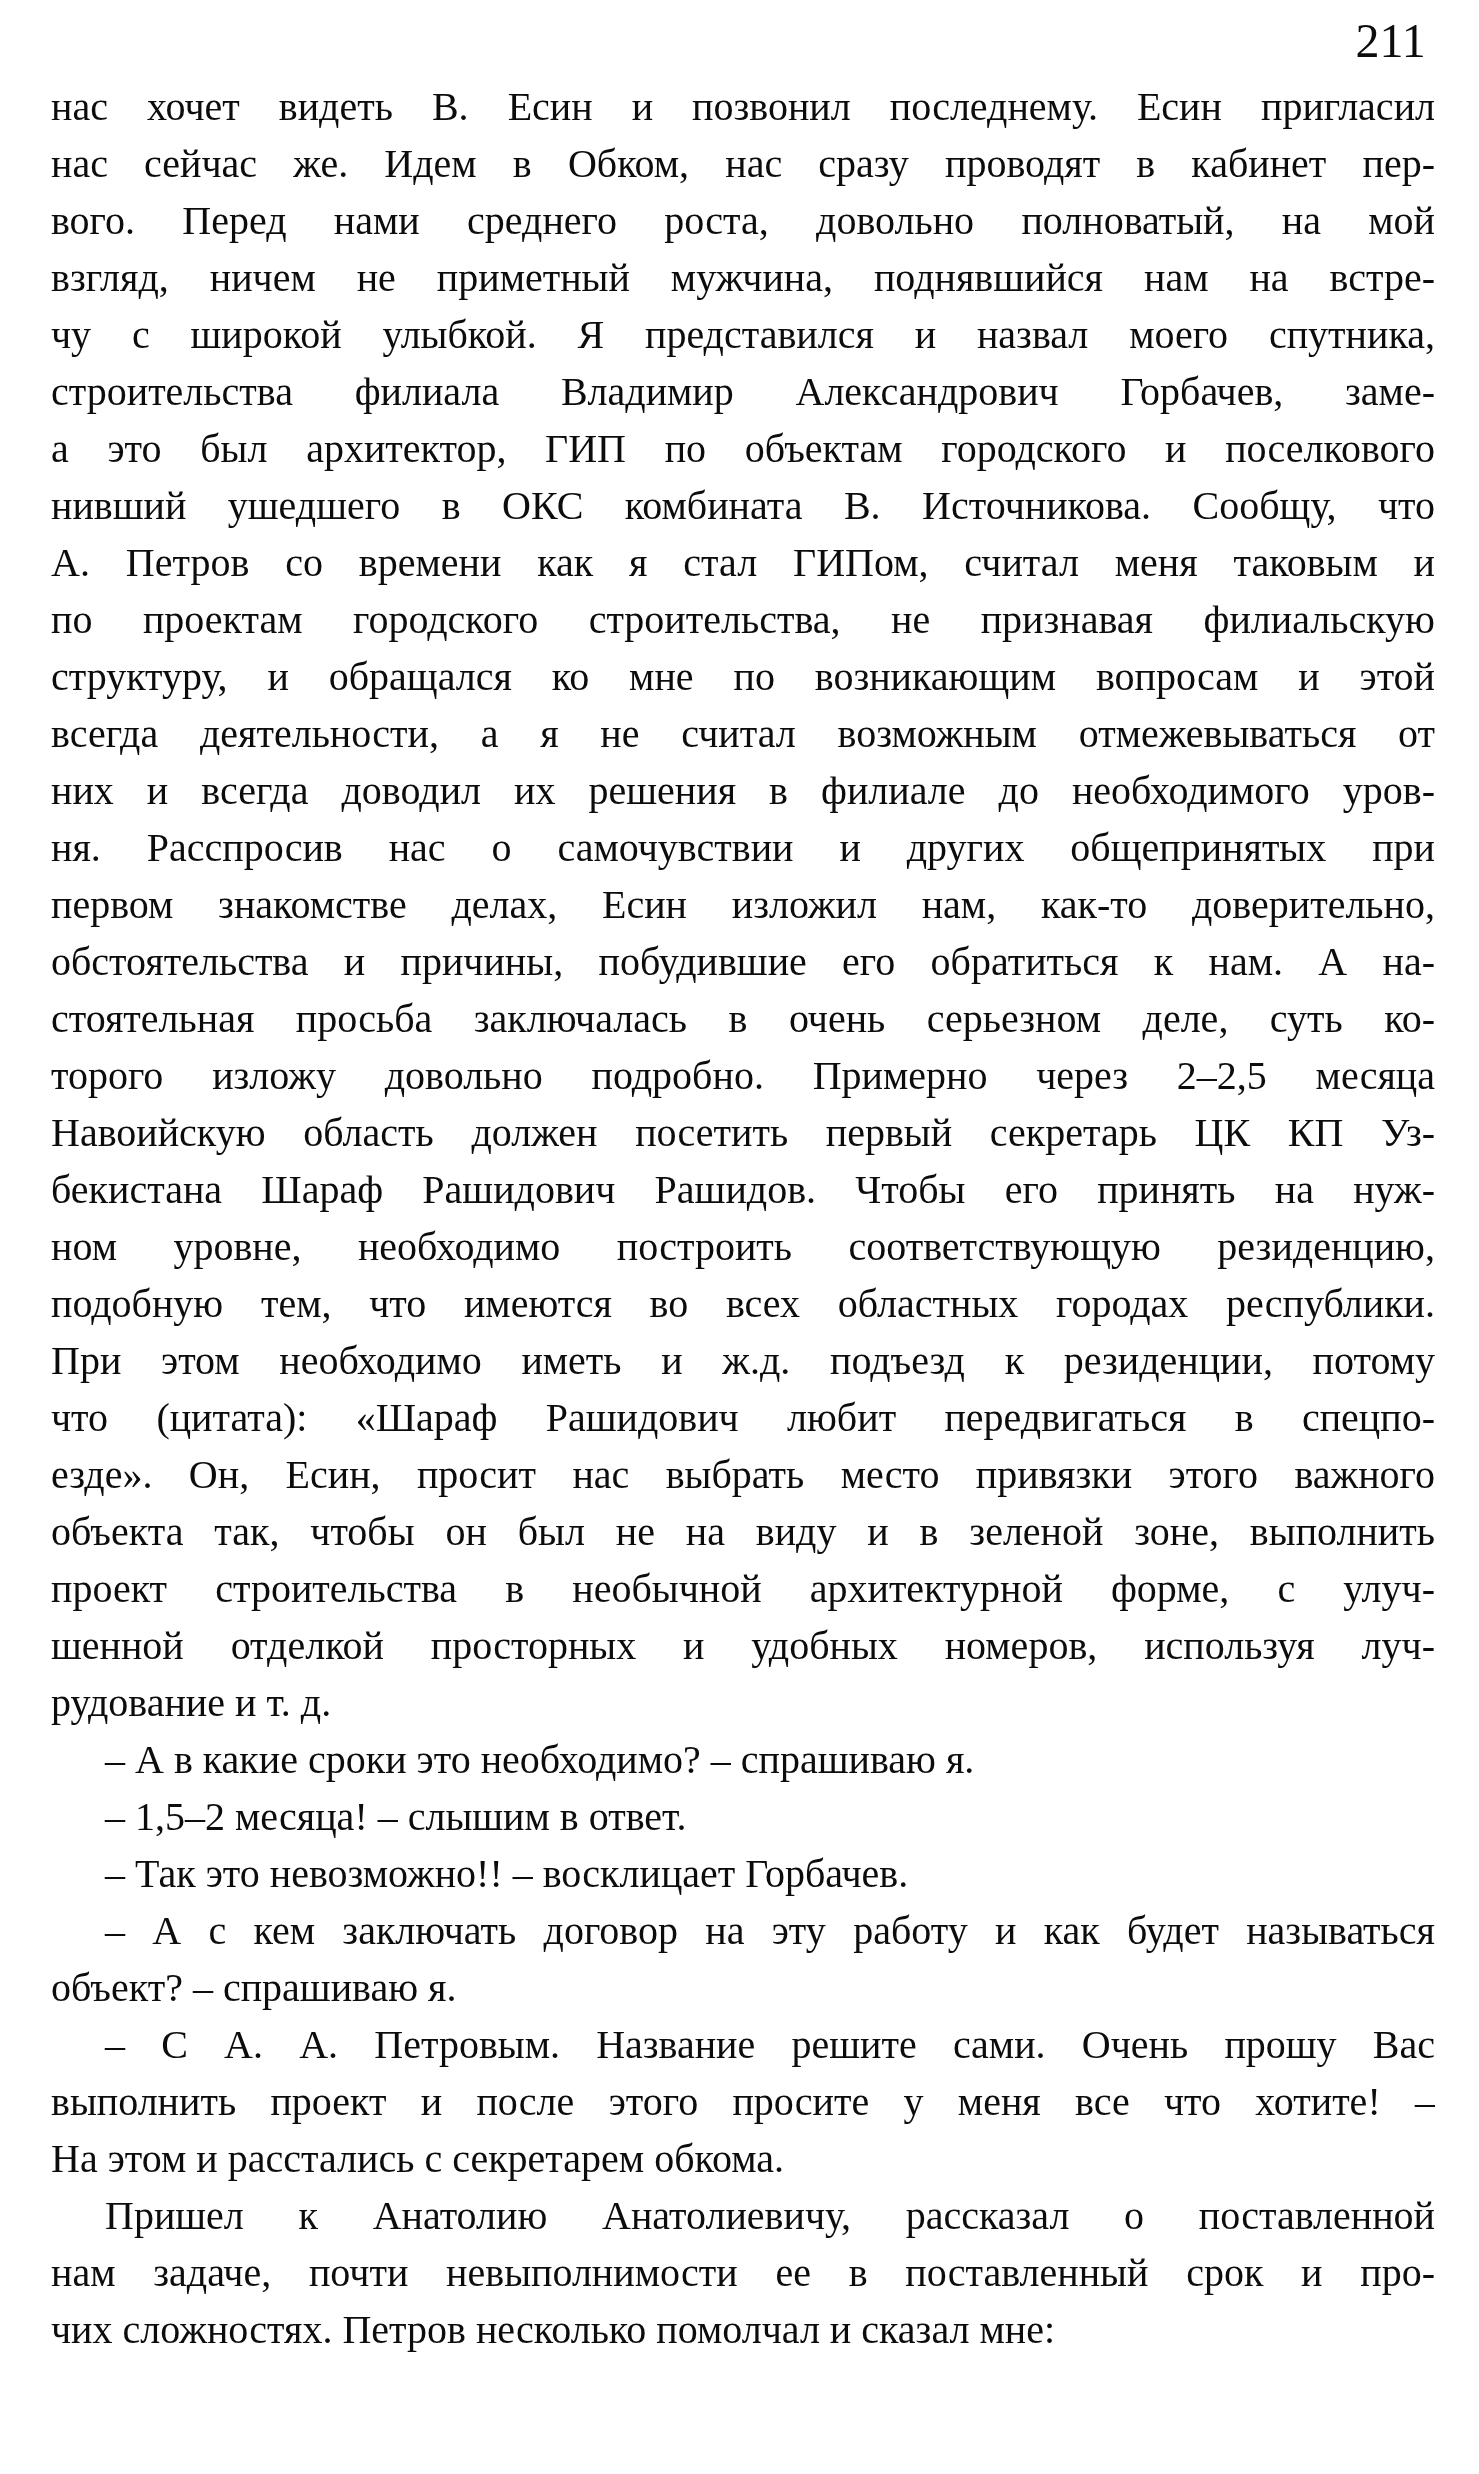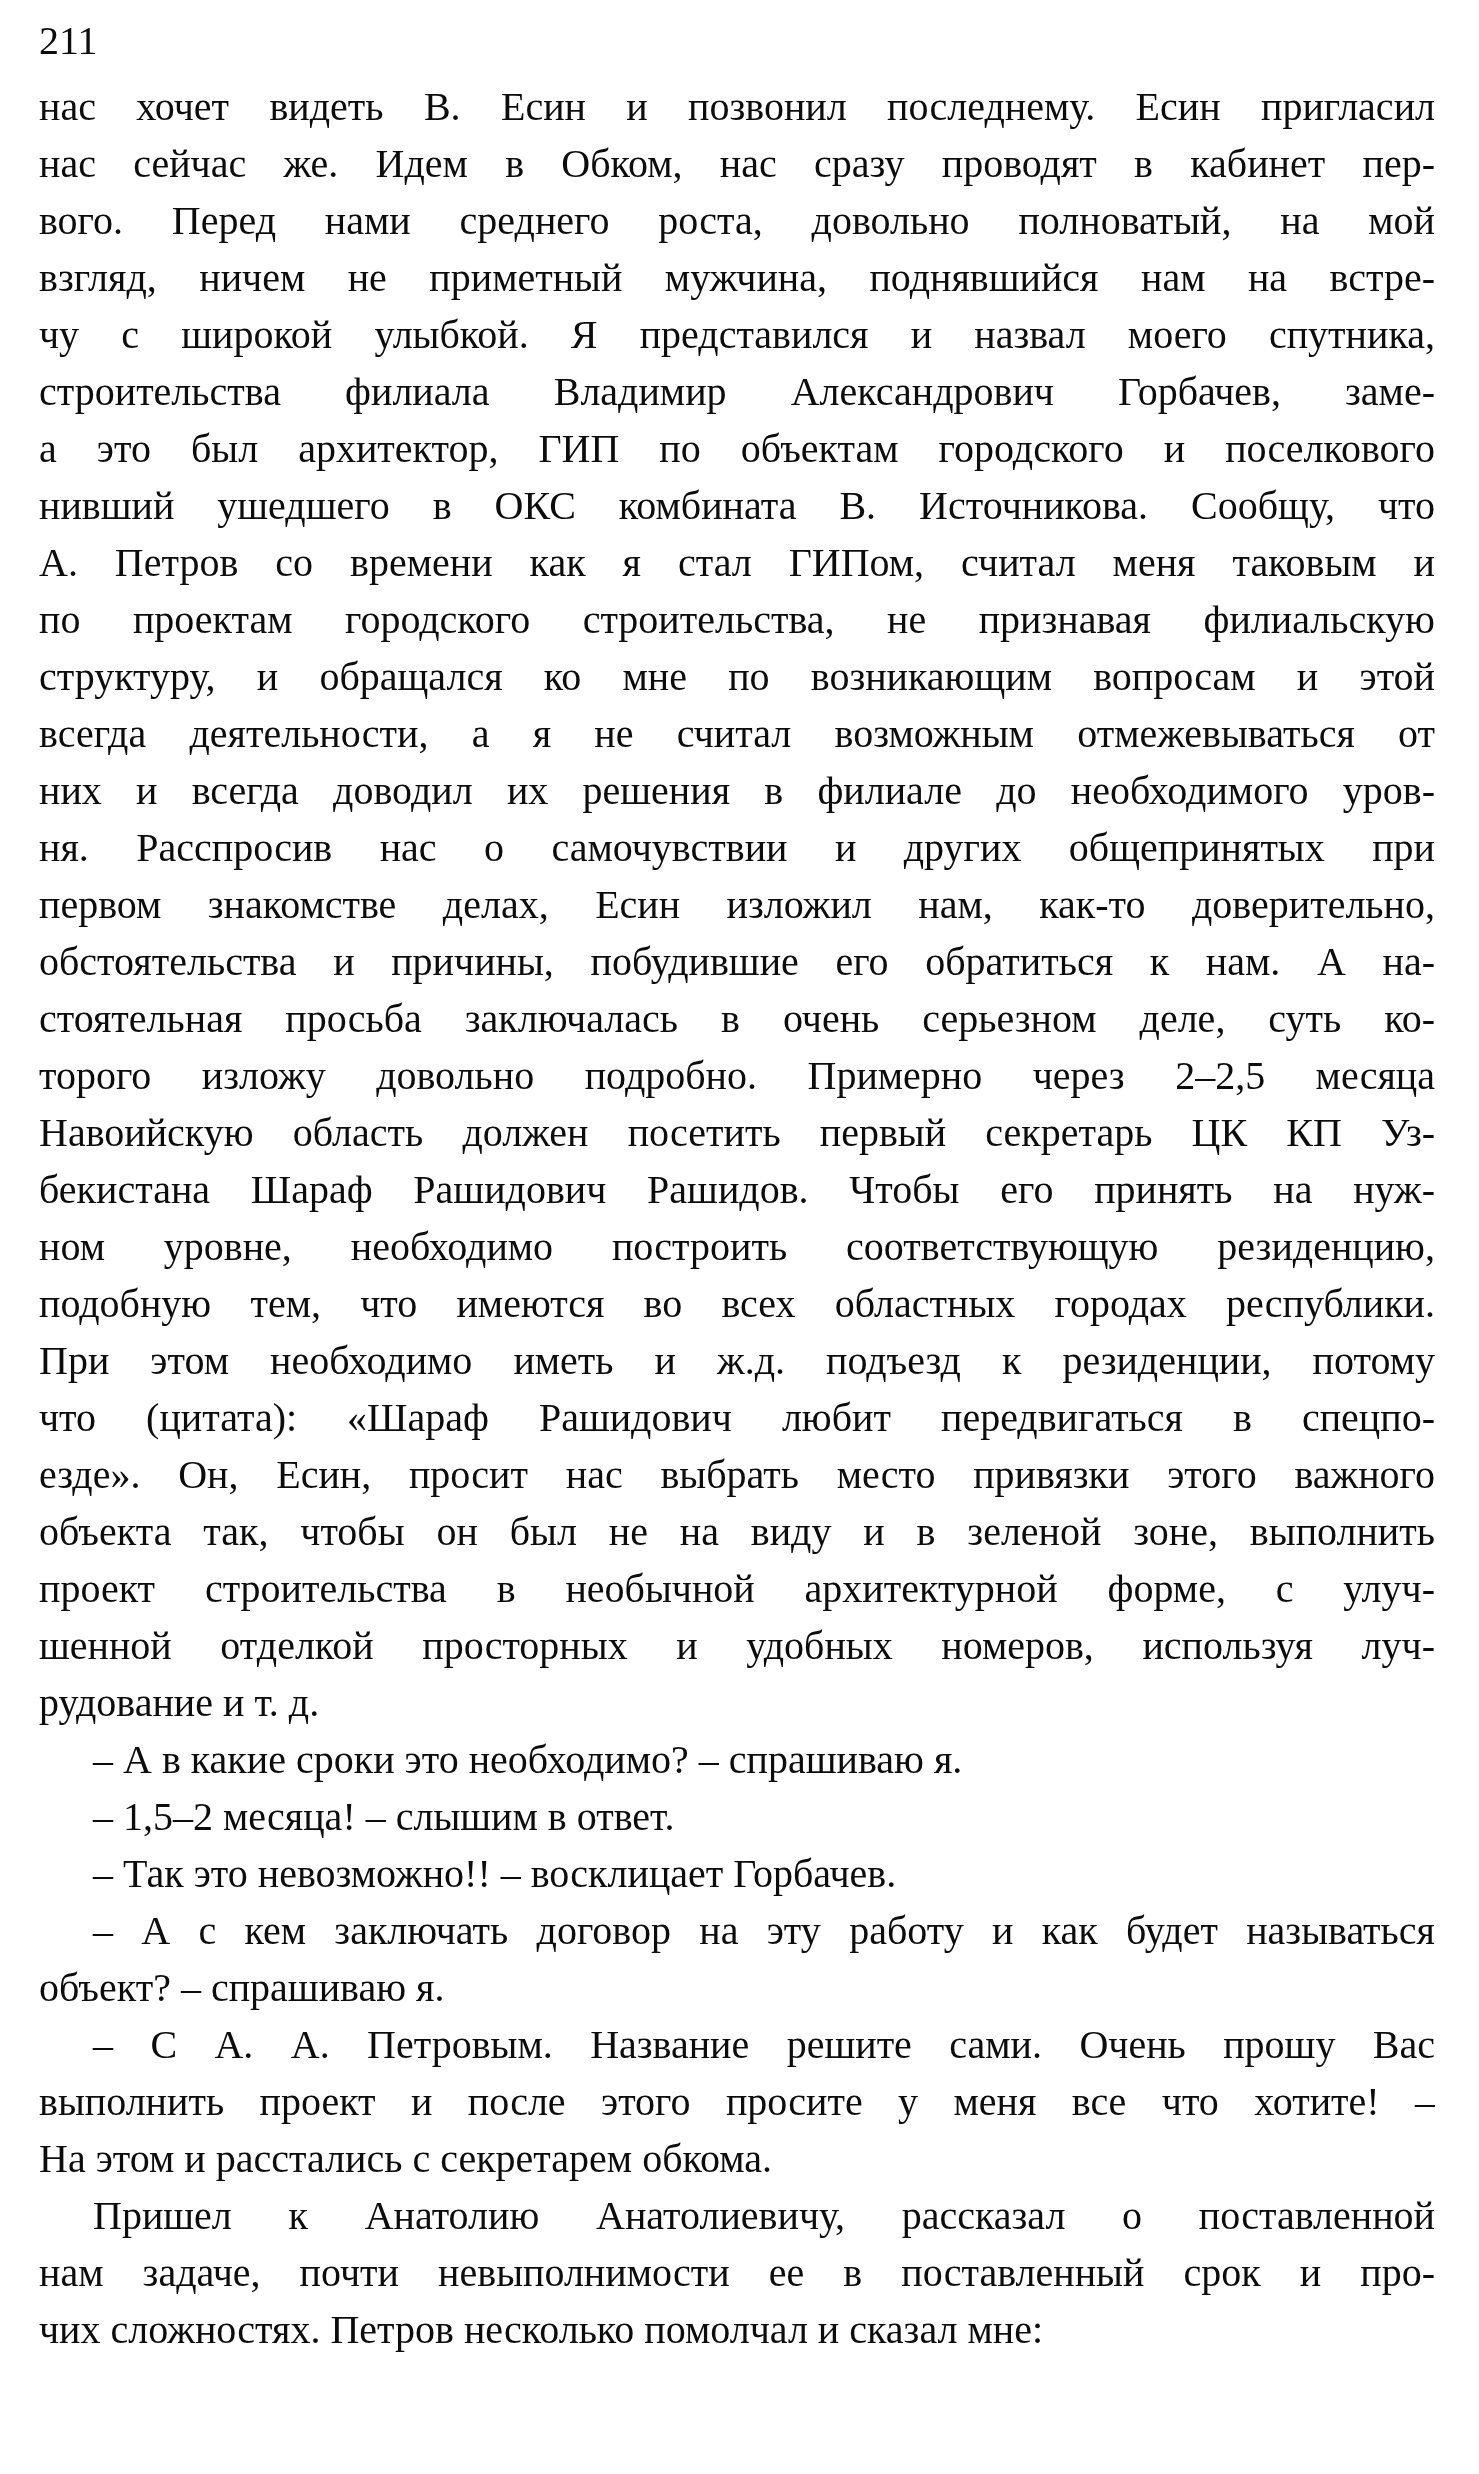--- a/index.html
+++ b/index.html
@@ -13,28 +13,29 @@
     height: 2475px;
     margin: 0 auto;
     background: #ffffff;
     box-sizing: border-box;
     padding: 16.6px 44px 0 39px;
     font-family: "Liberation Serif", "DejaVu Serif", serif;
     color: #0c0c0c;
     overflow: hidden;
   }
   .page-number {
-    text-align: left;
-    font-size: 40px;
+    text-align: right;
+    font-size: 48px;
     line-height: 48px;
     padding-right: 9.2px;
     height: 48px;
   }
   .text-block {
     margin-top: 13px;
+    margin-left: 12px;
   }
   .line {
     font-size: 40px;
     line-height: 57px;
     height: 57px;
     overflow: hidden;
     text-align: left;
     white-space: normal;
   }
   .line.justify {

